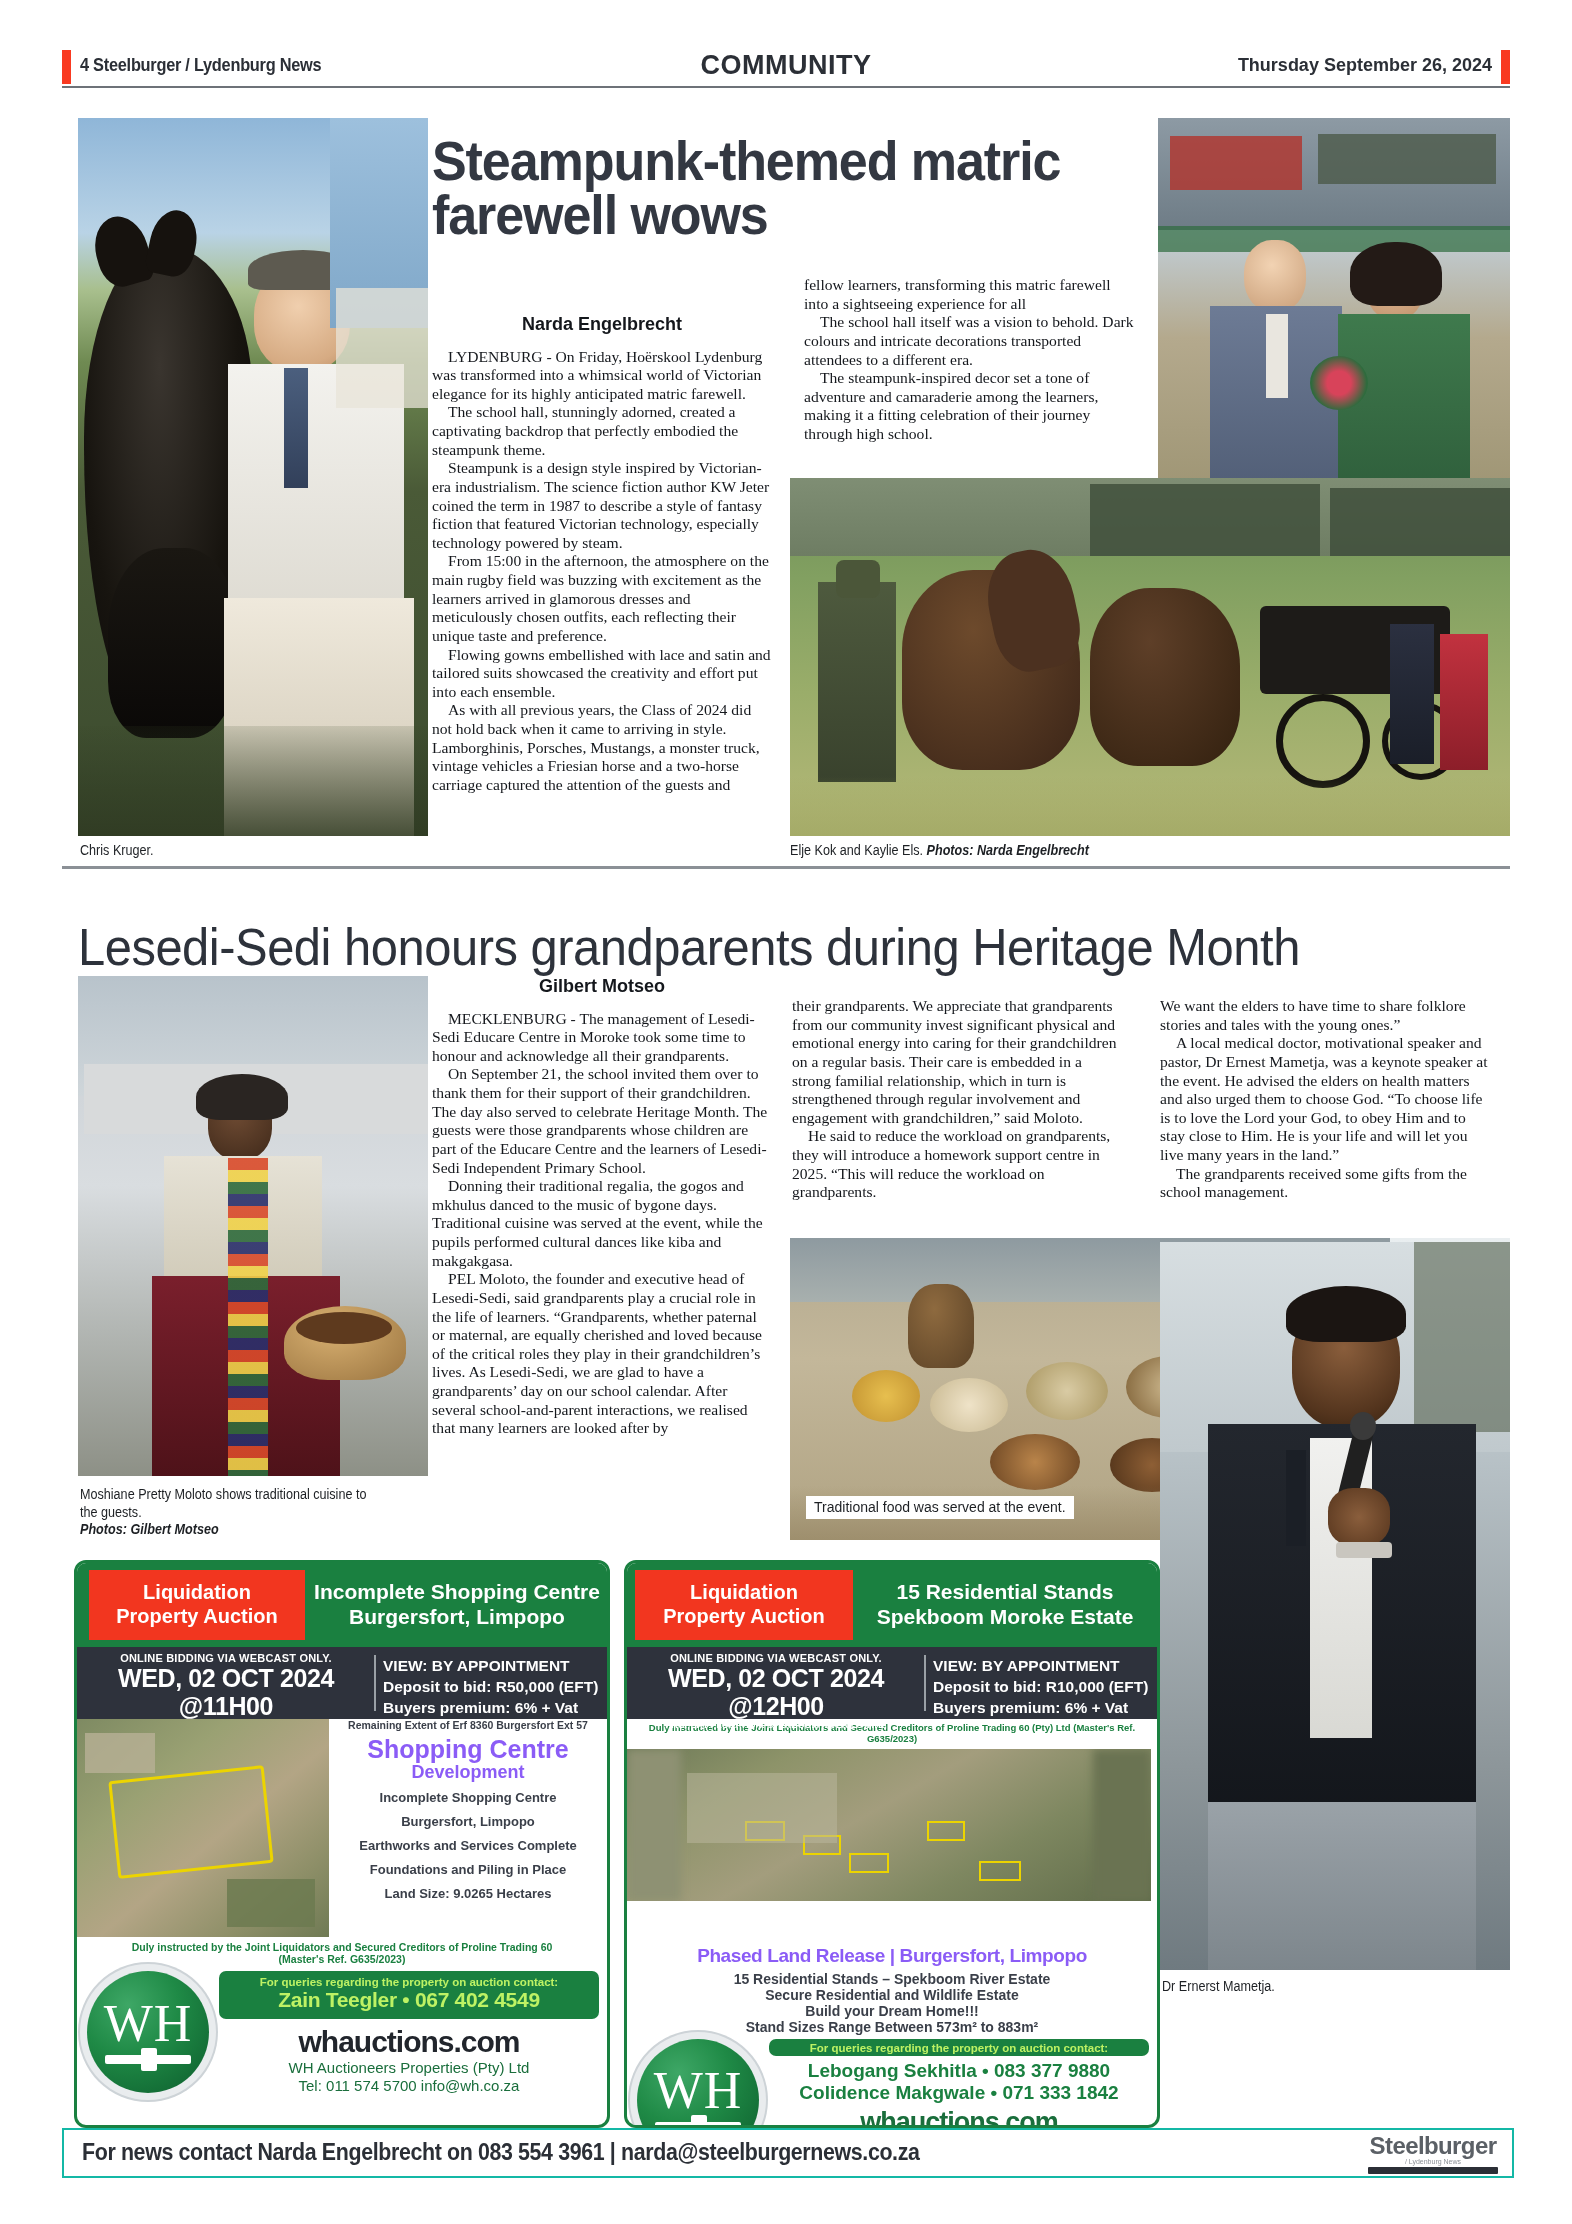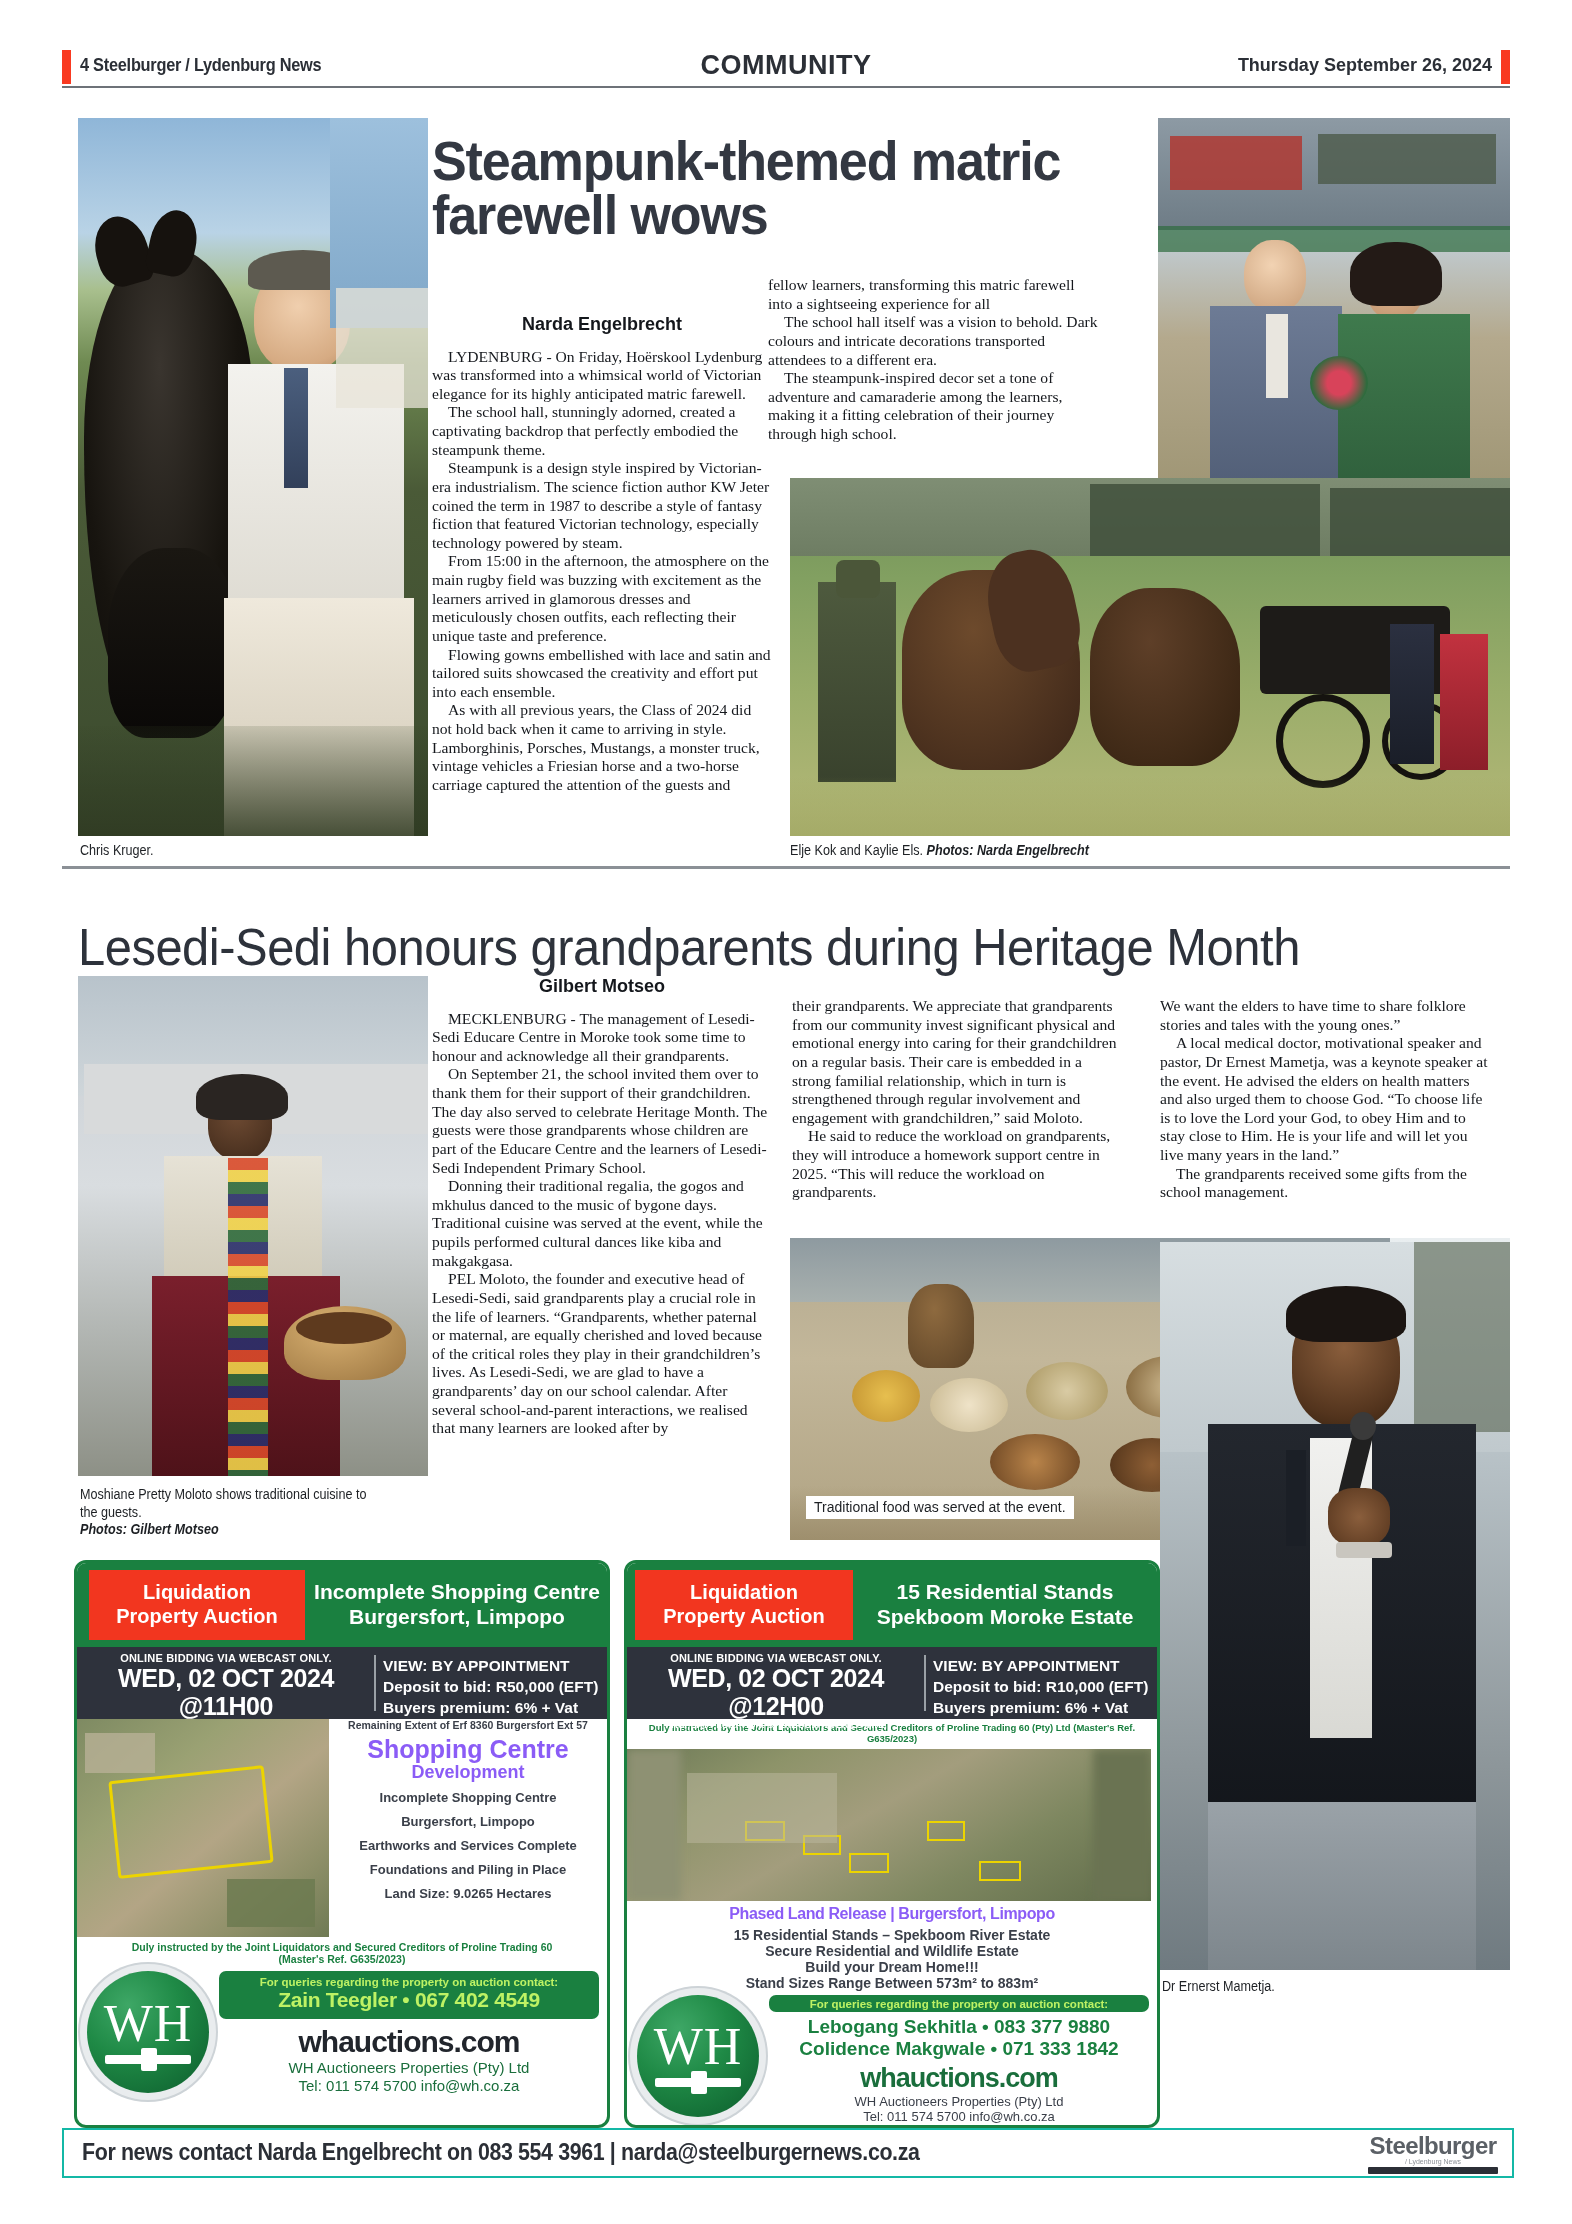--- a/index.html
+++ b/index.html
@@ -192,21 +192,21 @@
 
   <div class="col" style="left:432px;top:274px;width:340px;margin-top:40px;">
     <div class="byline">Narda Engelbrecht</div>
     <p class="first">LYDENBURG - On Friday, Hoërskool Lydenburg was transformed into a whimsical world of Victorian elegance for its highly anticipated matric farewell.</p>
     <p>The school hall, stunningly adorned, created a captivating backdrop that perfectly embodied the steampunk theme.</p>
     <p>Steampunk is a design style inspired by Victorian-era industrialism. The science fiction author KW Jeter coined the term in 1987 to describe a style of fantasy fiction that featured Victorian technology, especially technology powered by steam.</p>
     <p>From 15:00 in the afternoon, the atmosphere on the main rugby field was buzzing with excitement as the learners arrived in glamorous dresses and meticulously chosen outfits, each reflecting their unique taste and preference.</p>
     <p>Flowing gowns embellished with lace and satin and tailored suits showcased the creativity and effort put into each ensemble.</p>
     <p>As with all previous years, the Class of 2024 did not hold back when it came to arriving in style. Lamborghinis, Porsches, Mustangs, a monster truck, vintage vehicles a Friesian horse and a two-horse carriage captured the attention of the guests and</p>
   </div>
-  <div class="col" style="left:768px;top:276px;width:330px;">
+  <div class="col" style="left:804px;top:276px;width:330px;">
     <p style="text-indent:0;">fellow learners, transforming this matric farewell into a sightseeing experience for all</p>
     <p>The school hall itself was a vision to behold. Dark colours and intricate decorations transported attendees to a different era.</p>
     <p>The steampunk-inspired decor set a tone of adventure and camaraderie among the learners, making it a fitting celebration of their journey through high school.</p>
   </div>
 
   <div class="rule-thick" style="left:62px;top:866px;width:1448px;height:3px;background:#8b9096;"></div>
 
   <h1 class="hl2">Lesedi-Sedi honours grandparents during Heritage Month</h1>
 
   <div class="photo" style="left:78px;top:976px;width:350px;height:500px;">
@@ -402,21 +402,21 @@
       <div style="position:absolute;right:0;top:0;width:58px;height:152px;background:#6a7352;filter:blur(4px);"></div>
       <div style="position:absolute;left:118px;top:72px;width:36px;height:16px;border:2px solid #ecd400;"></div>
       <div style="position:absolute;left:176px;top:86px;width:34px;height:16px;border:2px solid #ecd400;"></div>
       <div style="position:absolute;left:222px;top:104px;width:36px;height:16px;border:2px solid #ecd400;"></div>
       <div style="position:absolute;left:300px;top:72px;width:34px;height:16px;border:2px solid #ecd400;"></div>
       <div style="position:absolute;left:352px;top:112px;width:38px;height:16px;border:2px solid #ecd400;"></div>
       <div style="position:absolute;left:60px;top:24px;width:150px;height:70px;background:#b9b69d;opacity:.55;"></div>
     </div>
 
     <div style="text-align:center;padding:4px 6px 0 6px;">
-      <div class="green-big" style="font-size:16px;letter-spacing:-.4px;">Phased Land Release | Burgersfort, Limpopo</div>
+      <div class="green-big" style="font-size:19px;letter-spacing:-.4px;margin-top:40px;">Phased Land Release | Burgersfort, Limpopo</div>
       <div class="dark-mid" style="font-size:14px;margin-top:4px;">15 Residential Stands – Spekboom River Estate</div>
       <div class="dark-mid" style="font-size:14px;">Secure Residential and Wildlife Estate</div>
       <div class="dark-mid" style="font-size:14px;">Build your Dream Home!!!</div>
       <div class="dark-mid" style="font-size:14px;">Stand Sizes Range Between 573m² to 883m²</div>
     </div>
 
     <div style="position:relative;display:flex;align-items:flex-start;padding:4px 8px 0 10px;">
       <div class="wh-logo">
         <div class="wh">WH</div>
         <div class="gav"></div>

